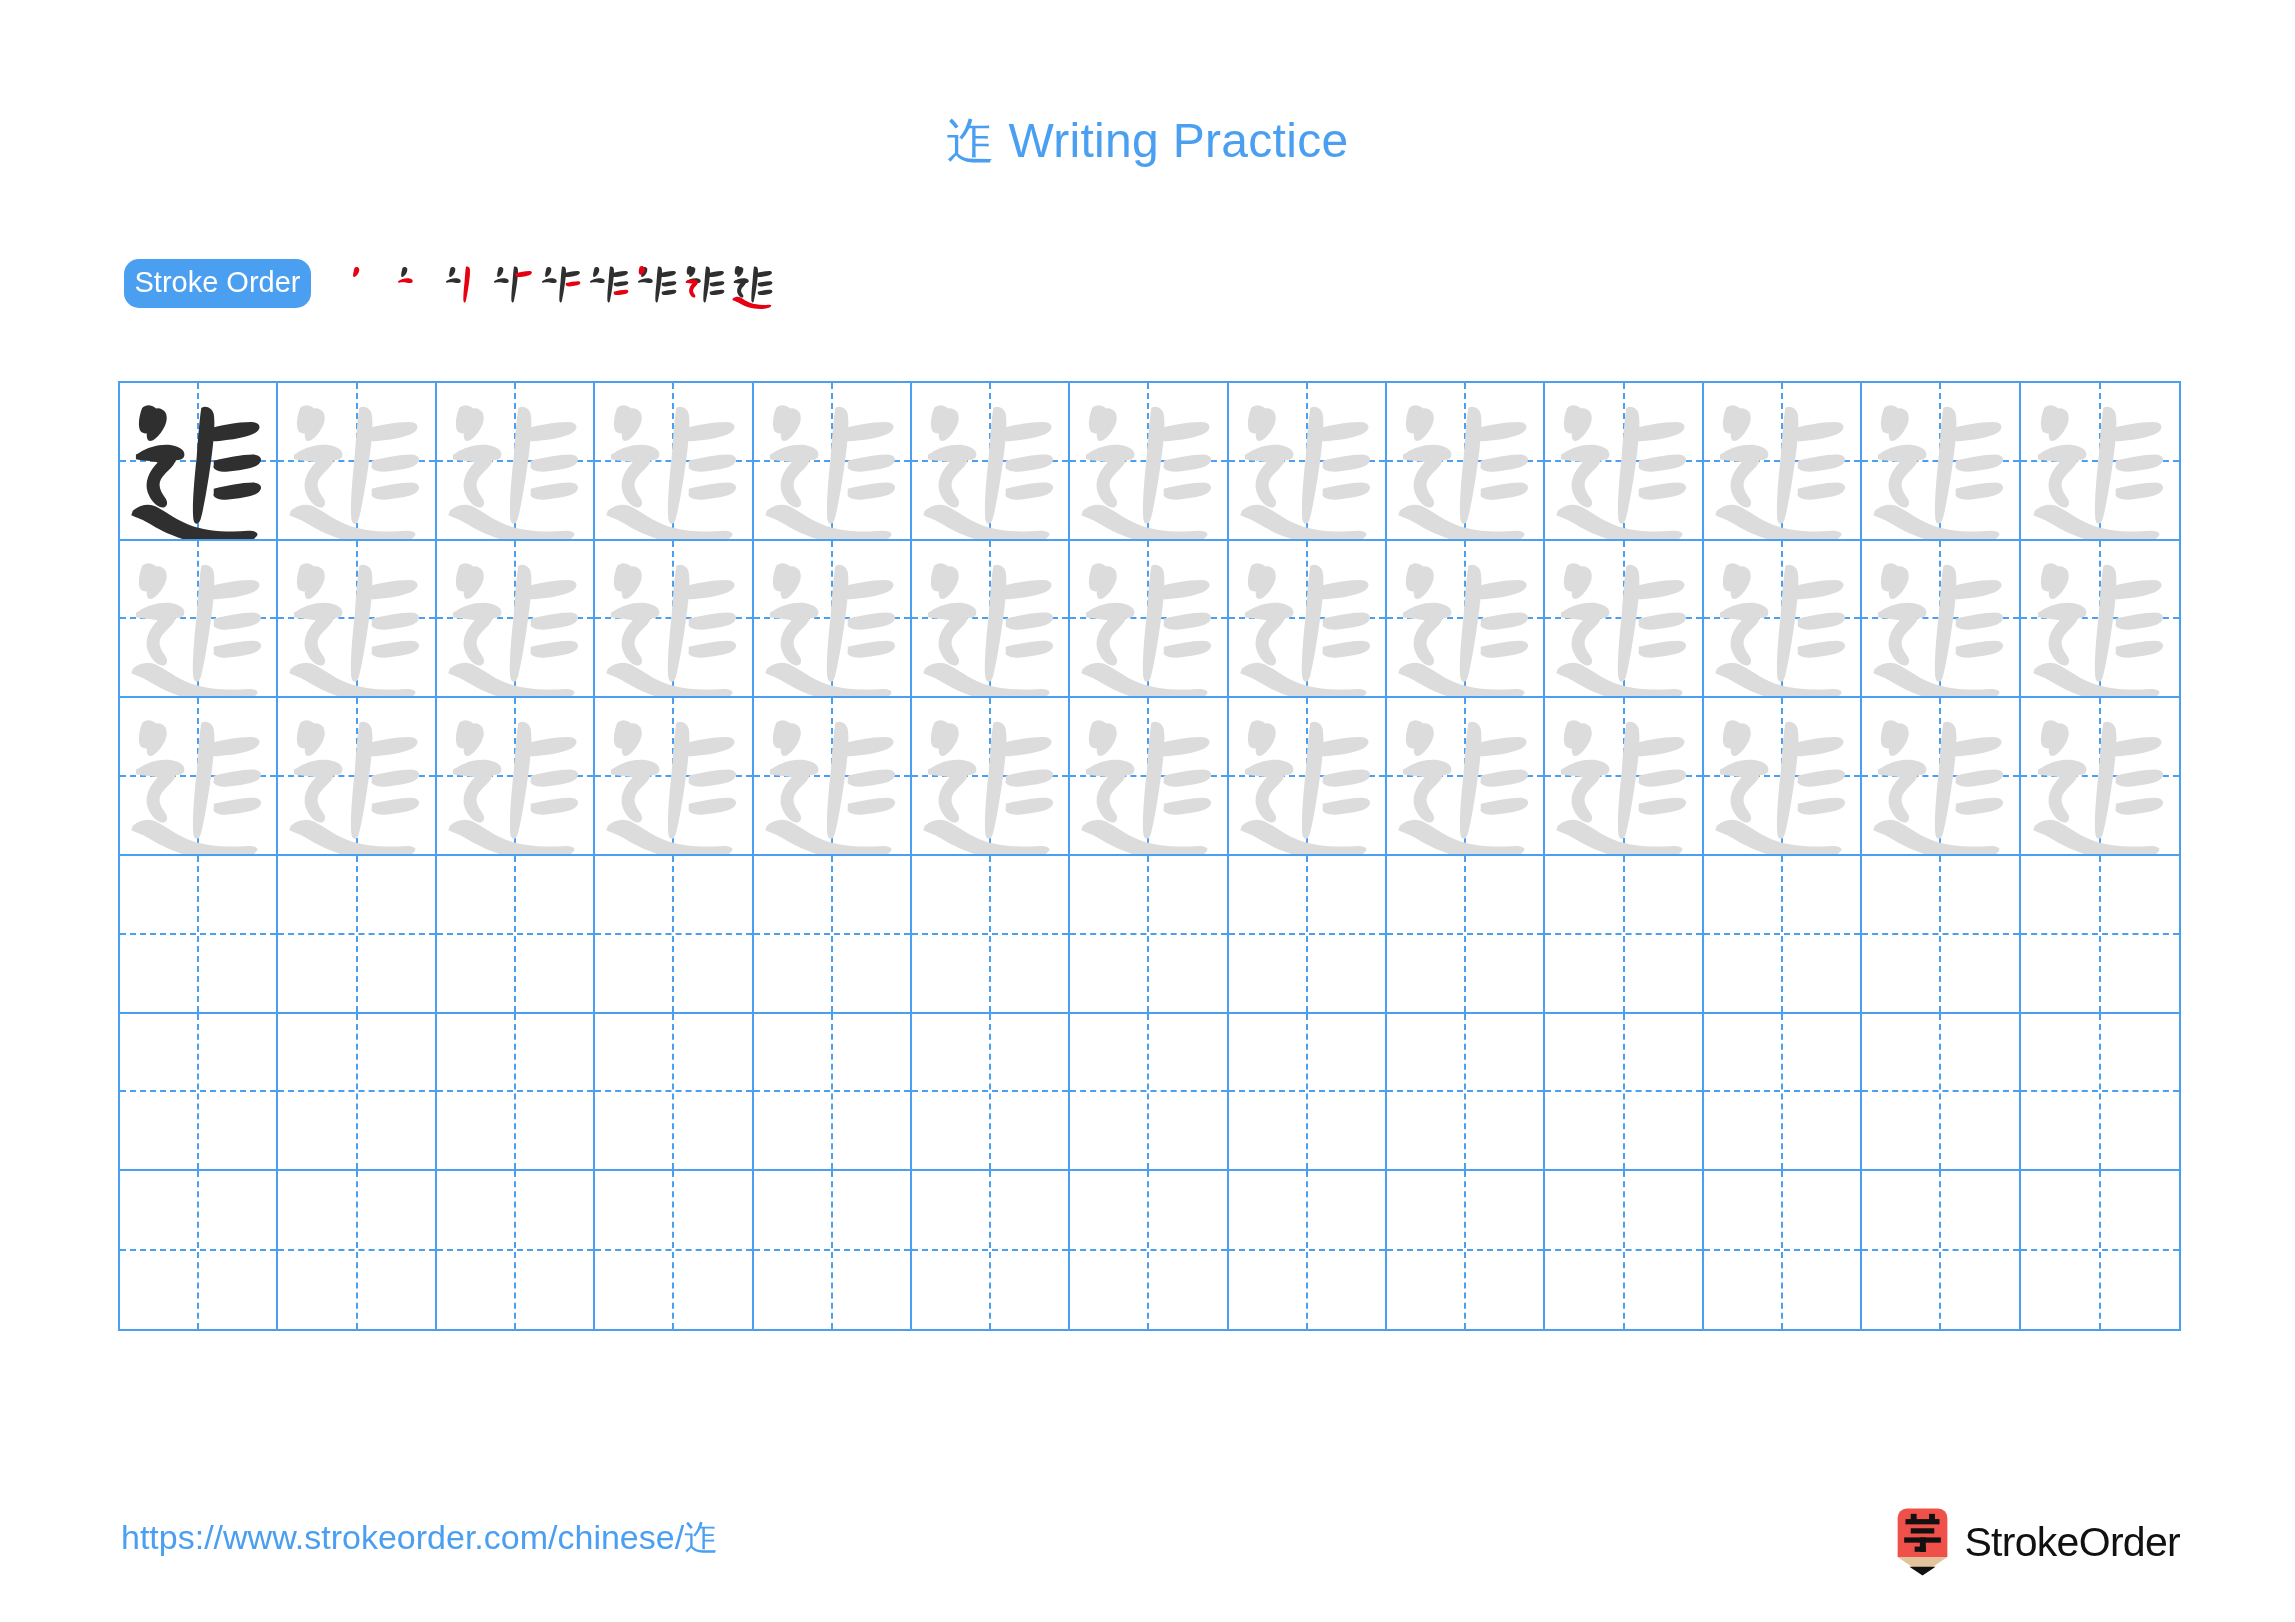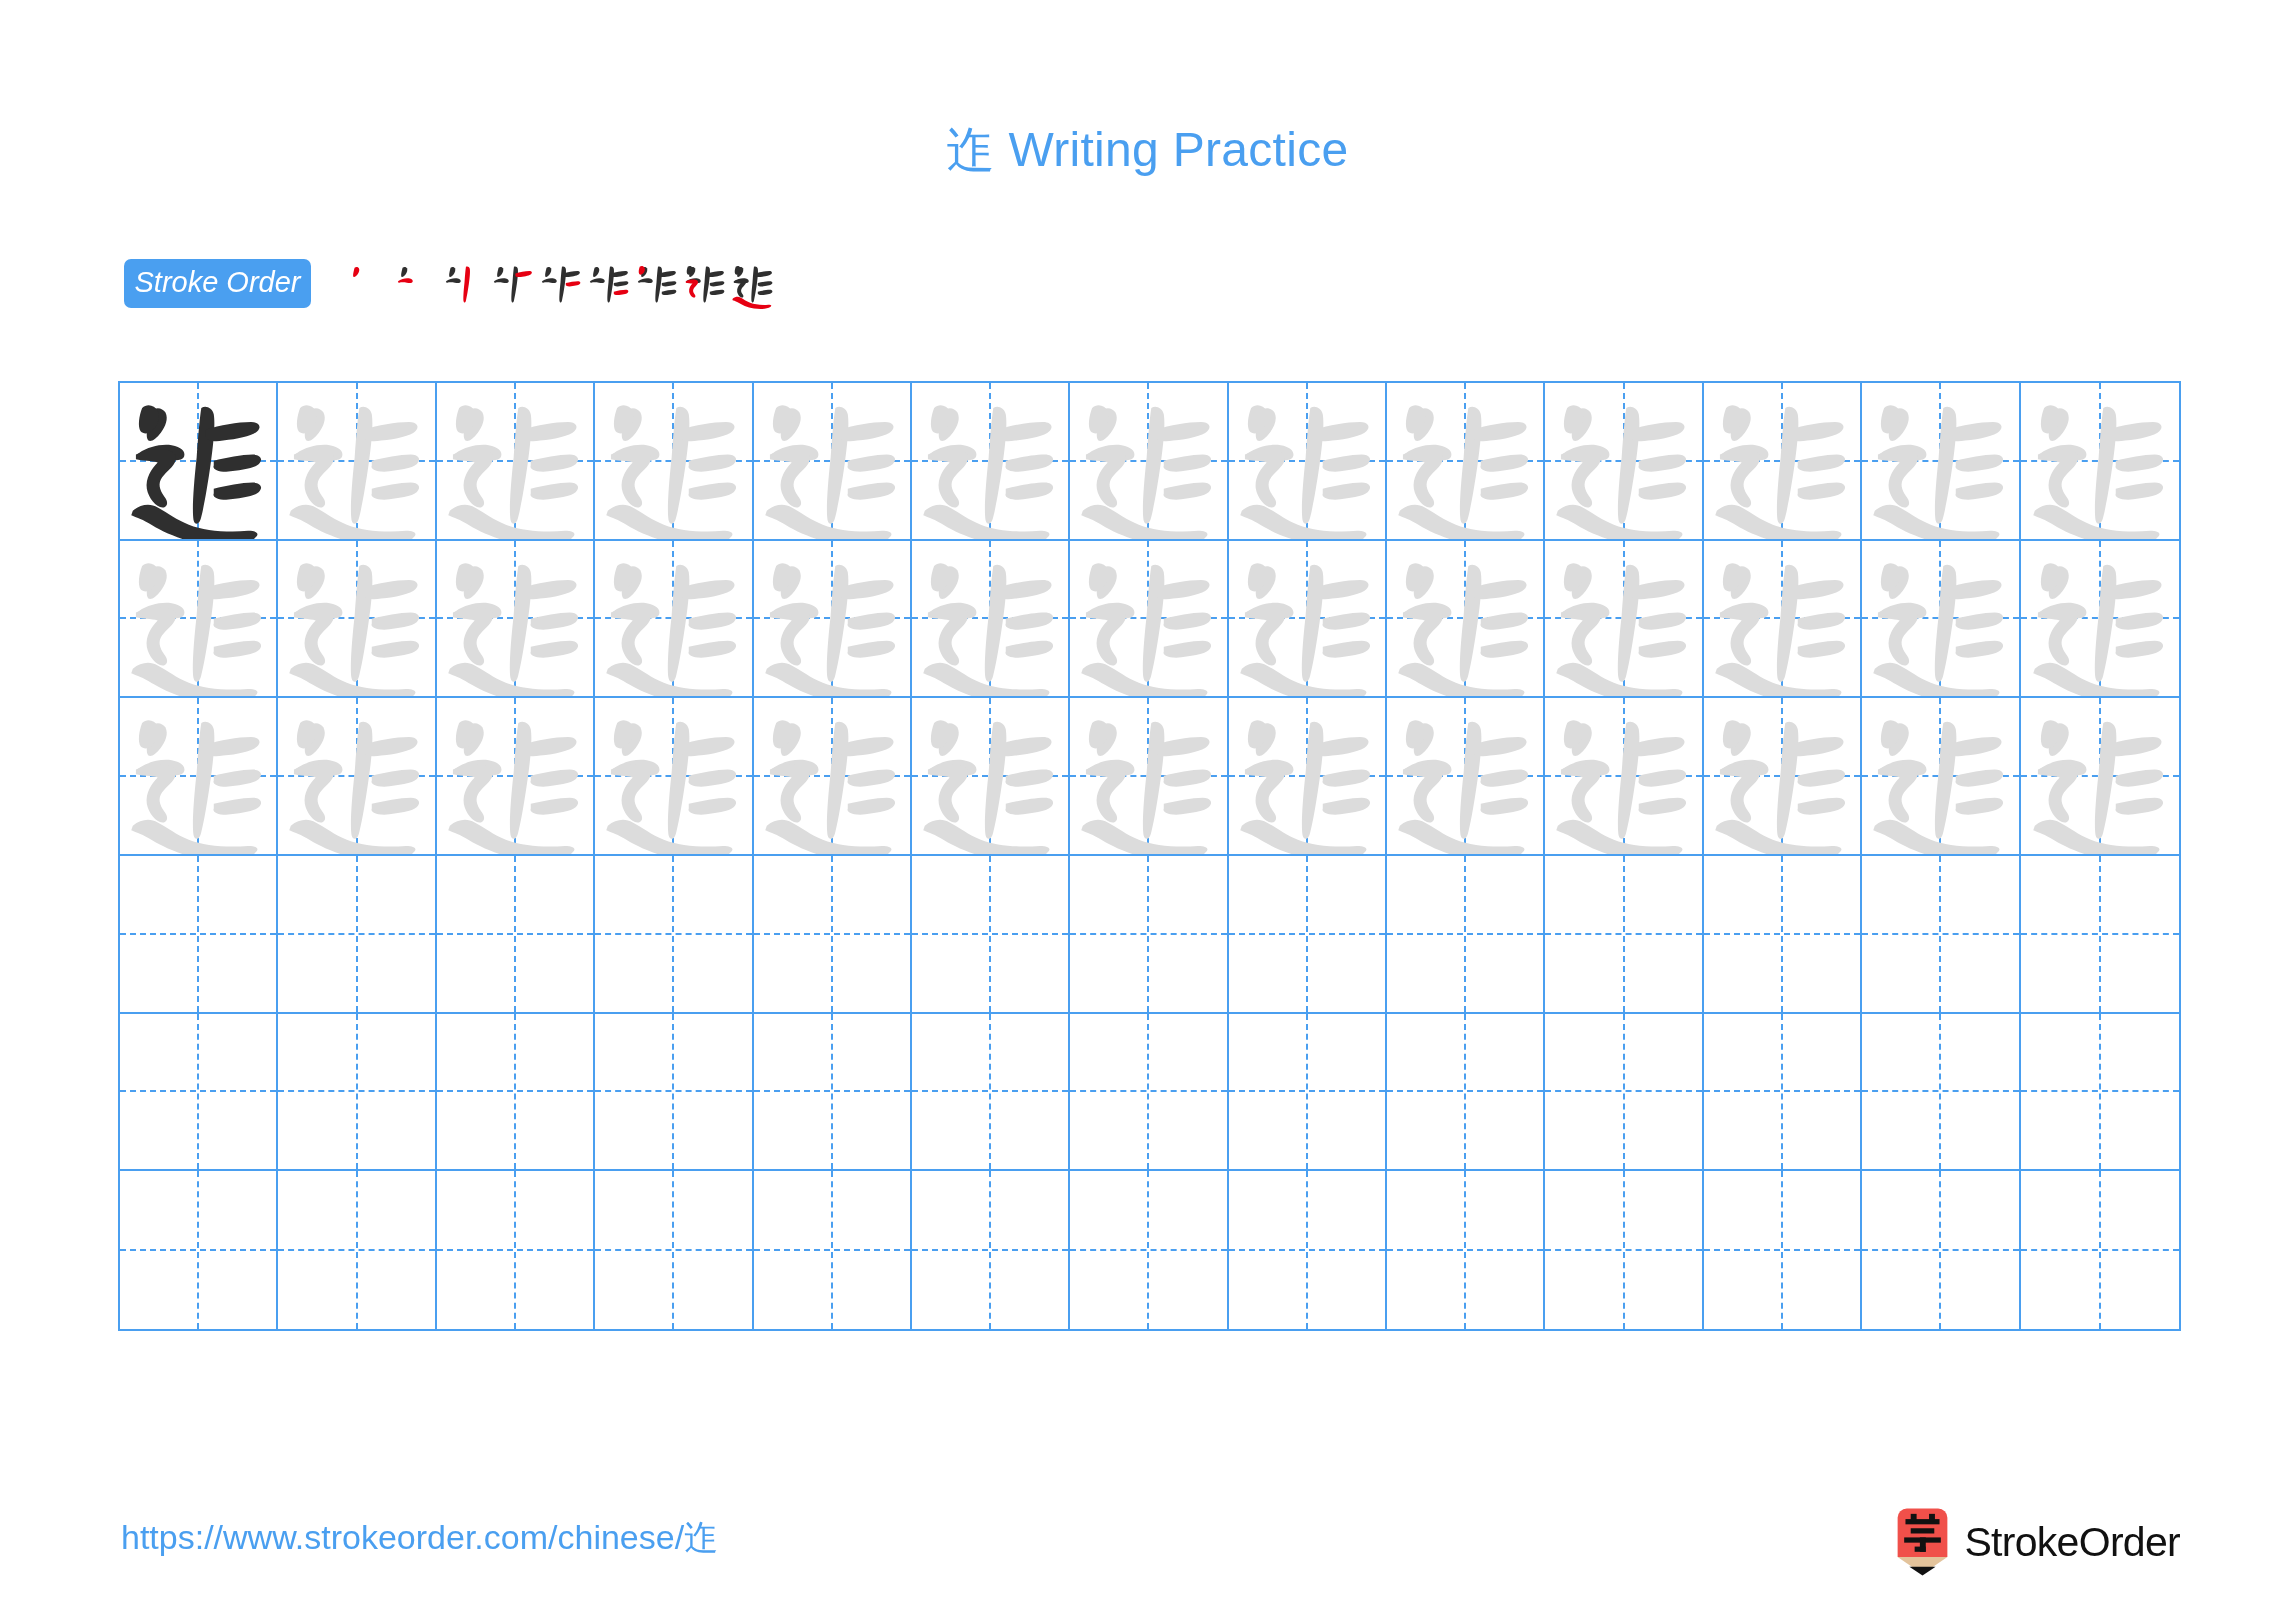--- a/index.html
+++ b/index.html
@@ -20,45 +20,43 @@
     position: absolute;
     left: 0;
     top: 109px;
     width: 2295px;
     text-align: center;
     font-size: 48px;
     font-weight: 400;
     color: #4a9ff0;
     letter-spacing: 0.3px;
     white-space: nowrap;
-    margin-top: 9px;
   }
   #page-title .title-char {
     font-family: "DejaVu Sans", sans-serif;
   }
 
   
   #stroke-order-row {
     position: absolute;
     left: 124px;
     top: 259px;
     height: 79px;
     display: flex;
     align-items: flex-start;
   }
   #stroke-order-badge {
     background: #4a9ff0;
     color: #ffffff;
     font-size: 29px;
     line-height: 1;
     padding: 9.2px 10.5px 10.5px 10.5px;
-    border-radius: 7px;
+    border-radius: 15px;
     white-space: nowrap;
     font-weight: 400;
-    font-style: italic;
   }
   #stroke-steps {
     display: flex;
     align-items: flex-start;
     margin-left: 34px;
     margin-top: -9.2px;
   }
   .stroke-step {
     width: 48px;
     height: 72px;

